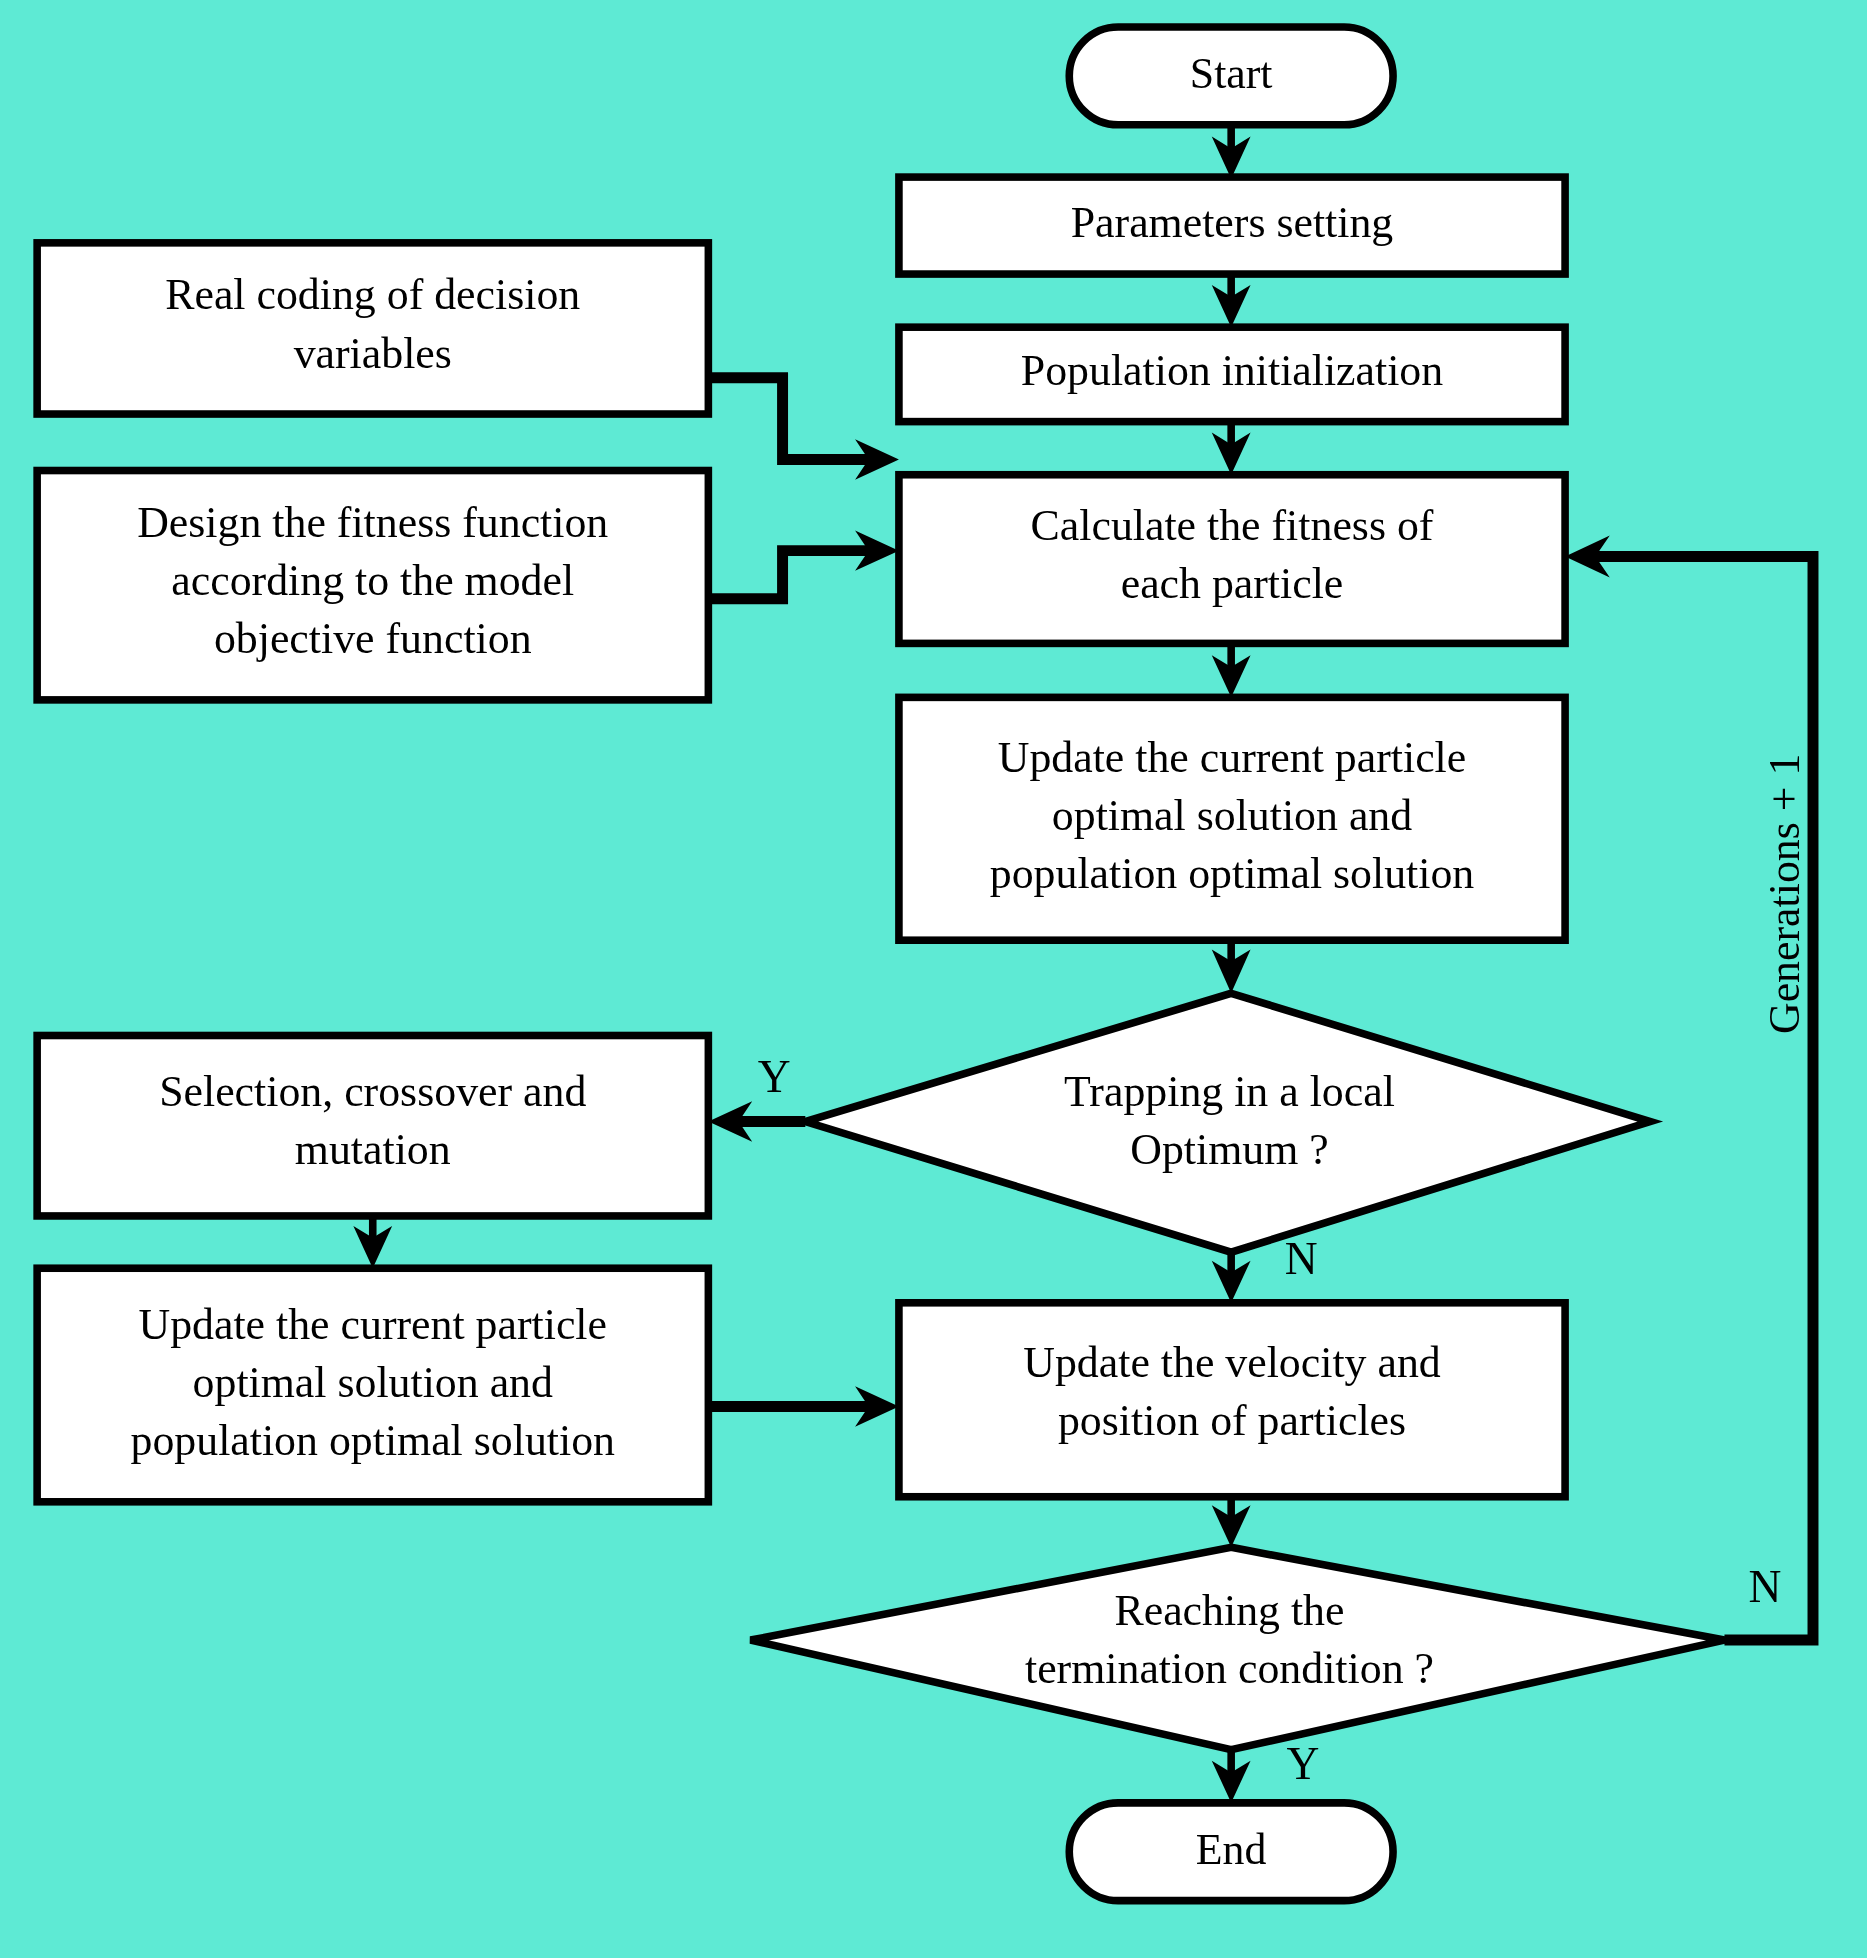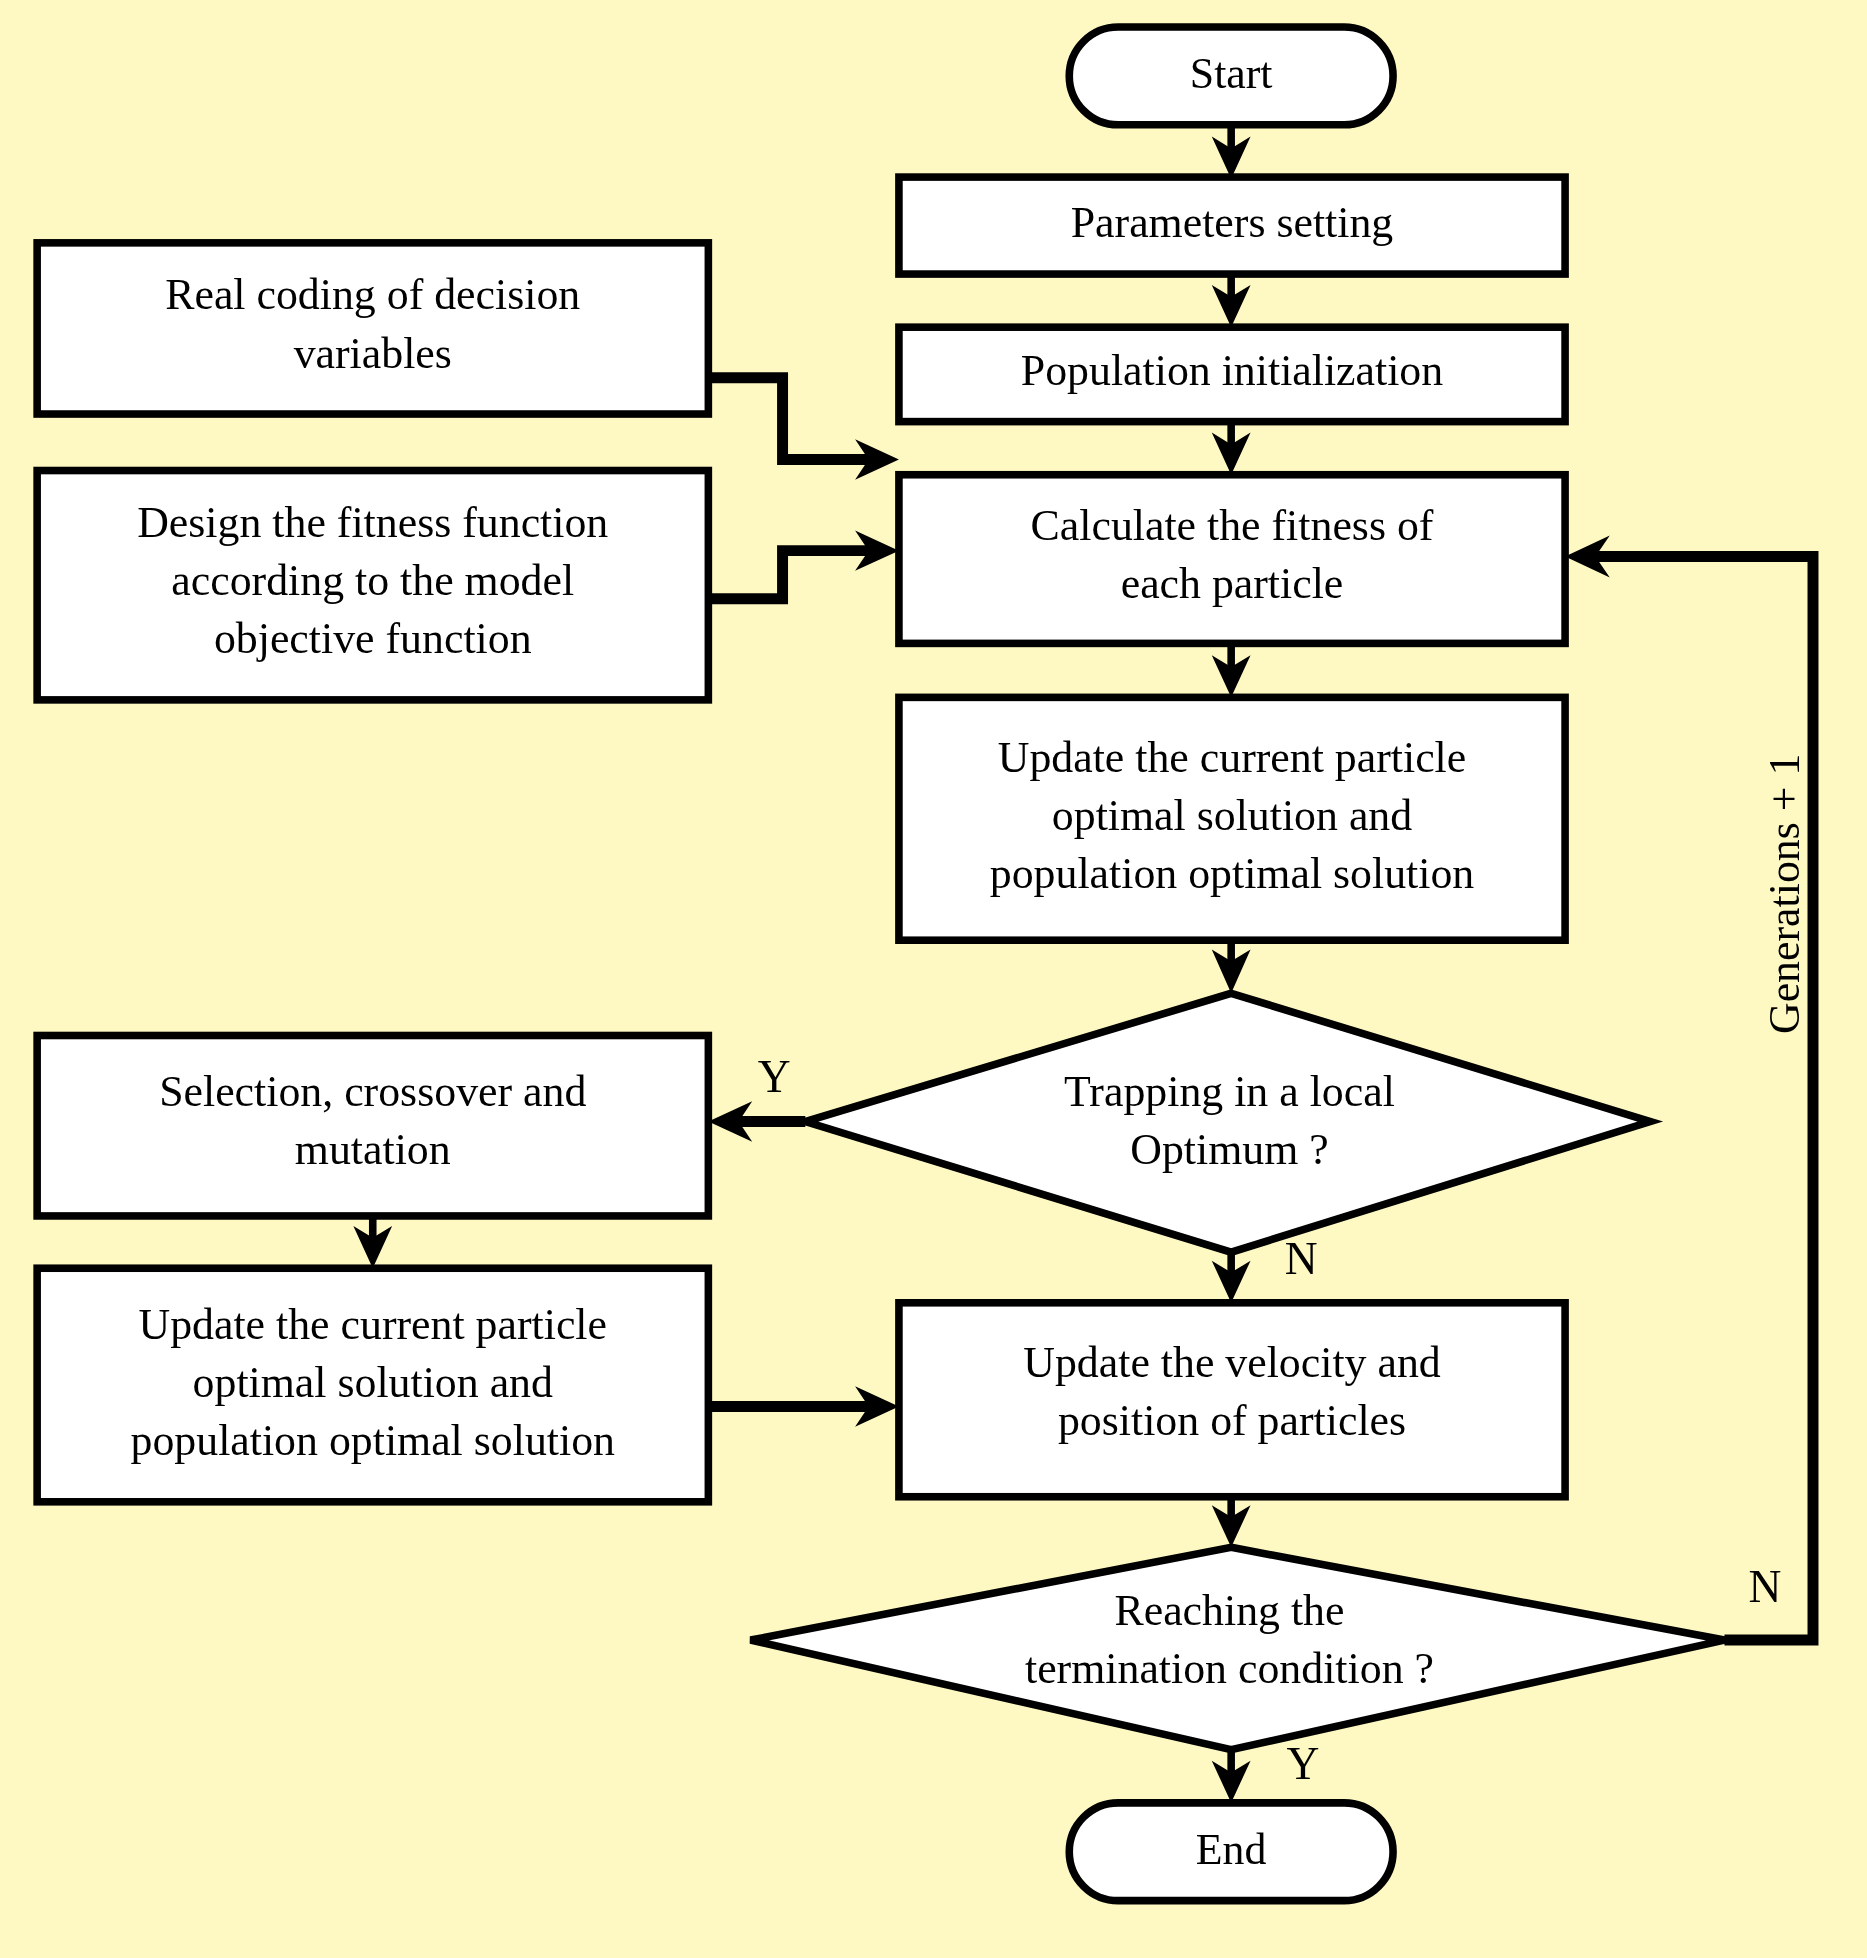--- a/index.html
+++ b/index.html
@@ -5,21 +5,21 @@
 <style>
   html, body {
     margin: 0;
     padding: 0;
     background: #ffffff;
   }
   #flow-root {
     position: relative;
     width: 1867px;
     height: 1958px;
-    background: #fef9c3;
+    background: #5eead4;
     font-family: "Liberation Serif", "DejaVu Serif", serif;
   }
   svg#flow-svg {
     display: block;
     width: 1867px;
     height: 1958px;
   }
   .shape-stroke {
     fill: #ffffff;
     stroke: #000000;

